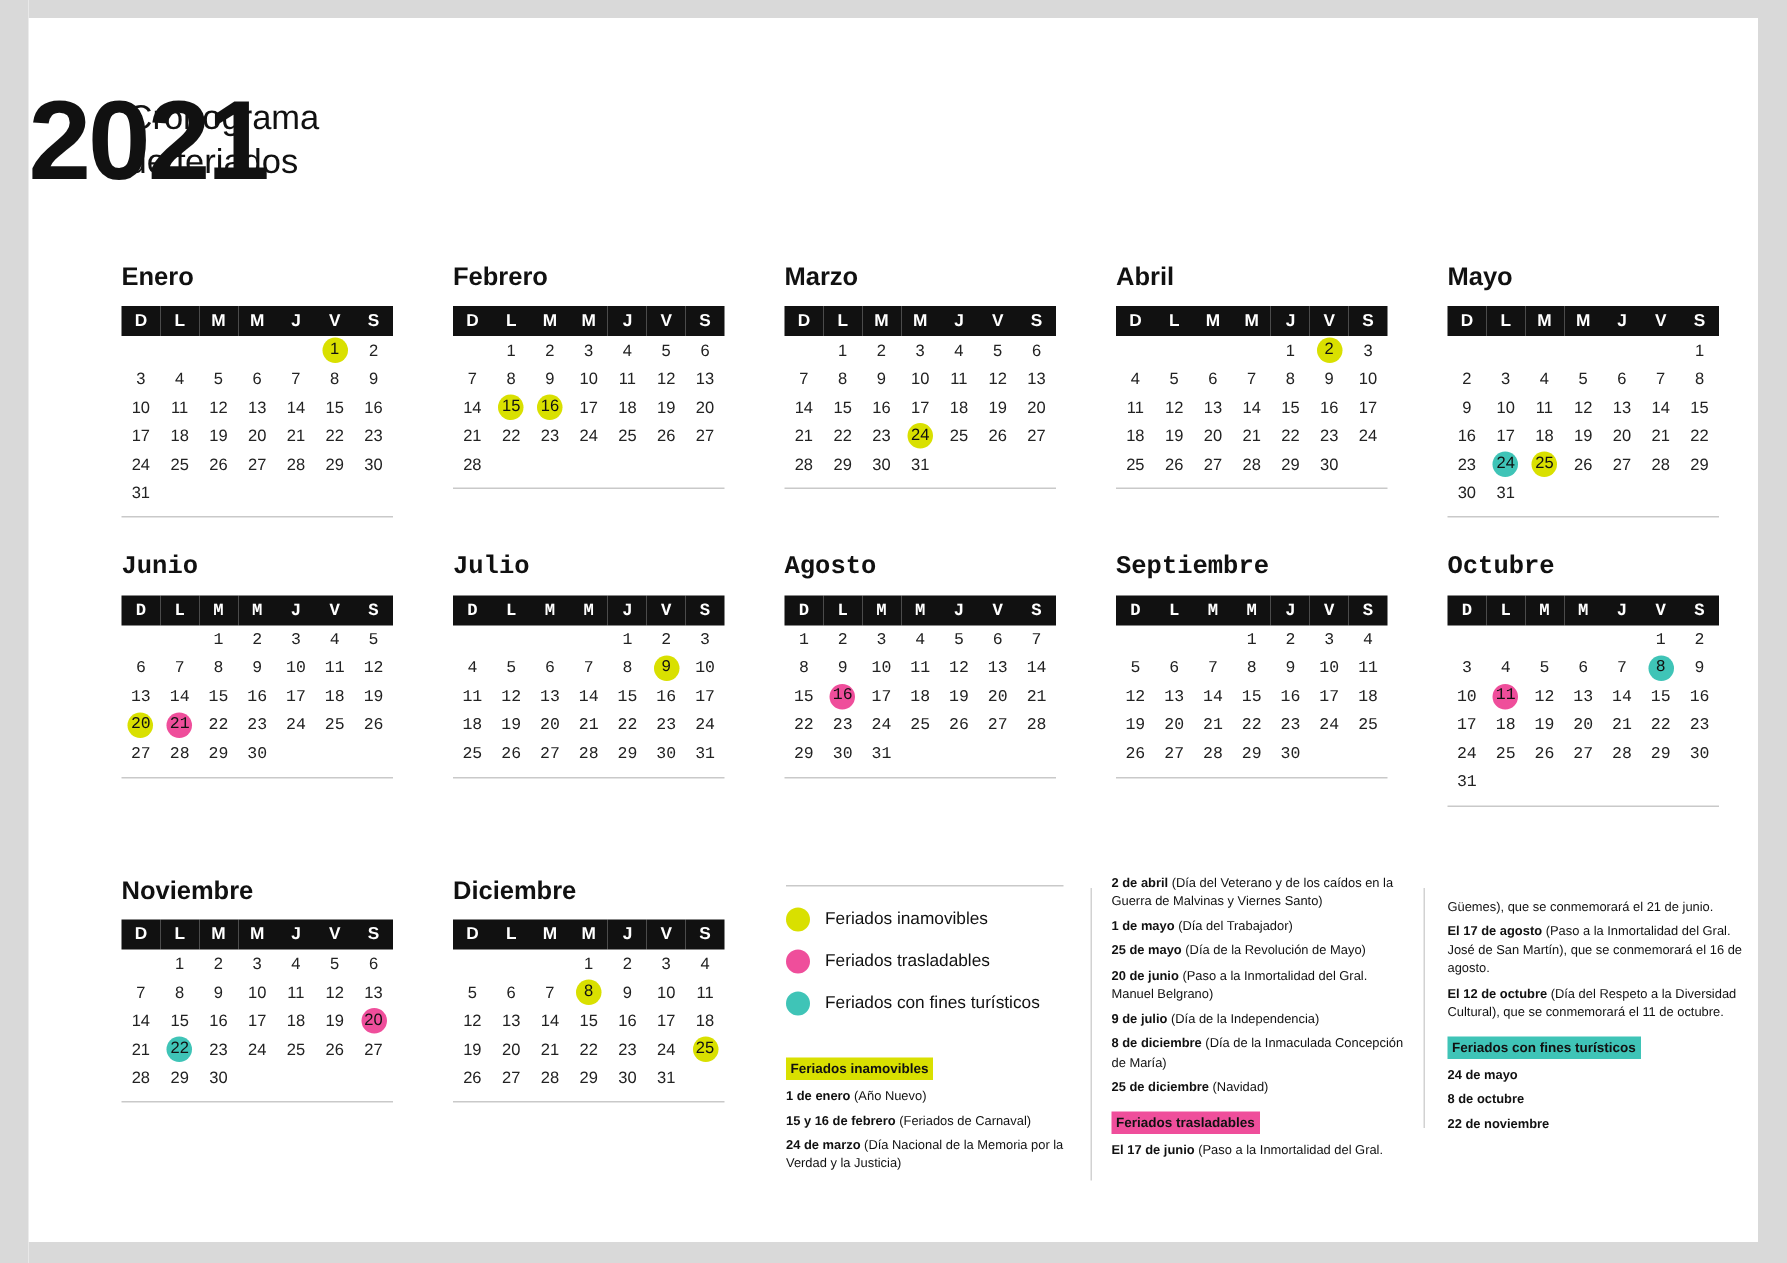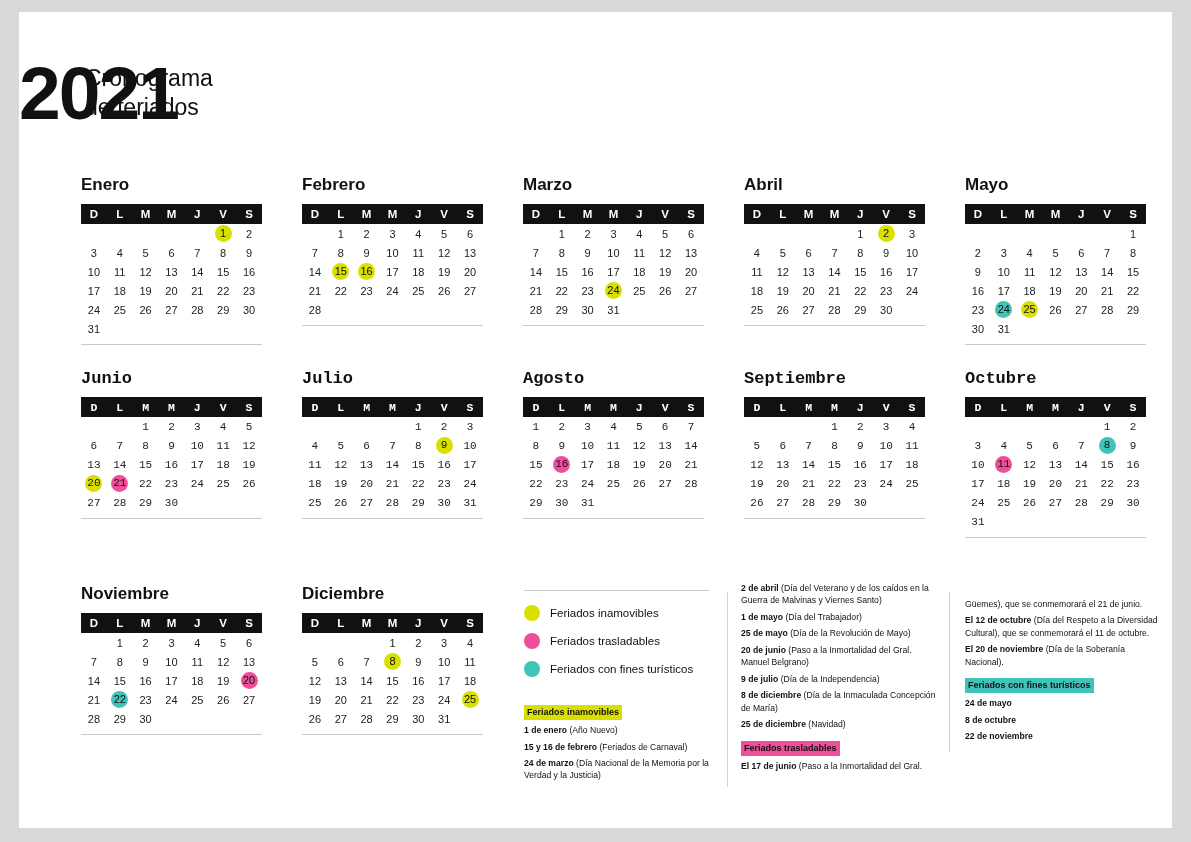--- a/index.html
+++ b/index.html
@@ -1063,22 +1063,22 @@
       </div>
     <div class="note-head trasladable" style="margin-top:6px;">Feriados trasladables</div>
     <div id="notes-col2-bottom">
         <div class="note-line"><b>El 17 de junio</b><span> (Paso a la Inmortalidad del Gral.</span></div>
       </div>
   </div>
 
   <div class="notes-col c3">
     <div class="note-line">Güemes), que se conmemorará el 21 de junio.</div>
     <div id="notes-col3-top">
+        <div class="note-line"><b>El 17 de agosto</b><span> (Paso a la Inmortalidad del Gral. José de San Martín), que se conmemorará el 16 de agosto.</span></div>
         <div class="note-line"><b>El 12 de octubre</b><span> (Día del Respeto a la Diversidad Cultural), que se conmemorará el 11 de octubre.</span></div>
-        <div class="note-line"><b>El 20 de noviembre</b><span> (Día de la Soberanía Nacional).</span></div>
       </div>
     <div class="note-head turistico" style="margin-top:6px;">Feriados con fines turísticos</div>
     <div id="notes-col3-bottom">
         <div class="note-line"><b>24 de mayo</b></div>
         <div class="note-line"><b>8 de octubre</b></div>
         <div class="note-line"><b>22 de noviembre</b></div>
       </div>
   </div>
 </div>
 

